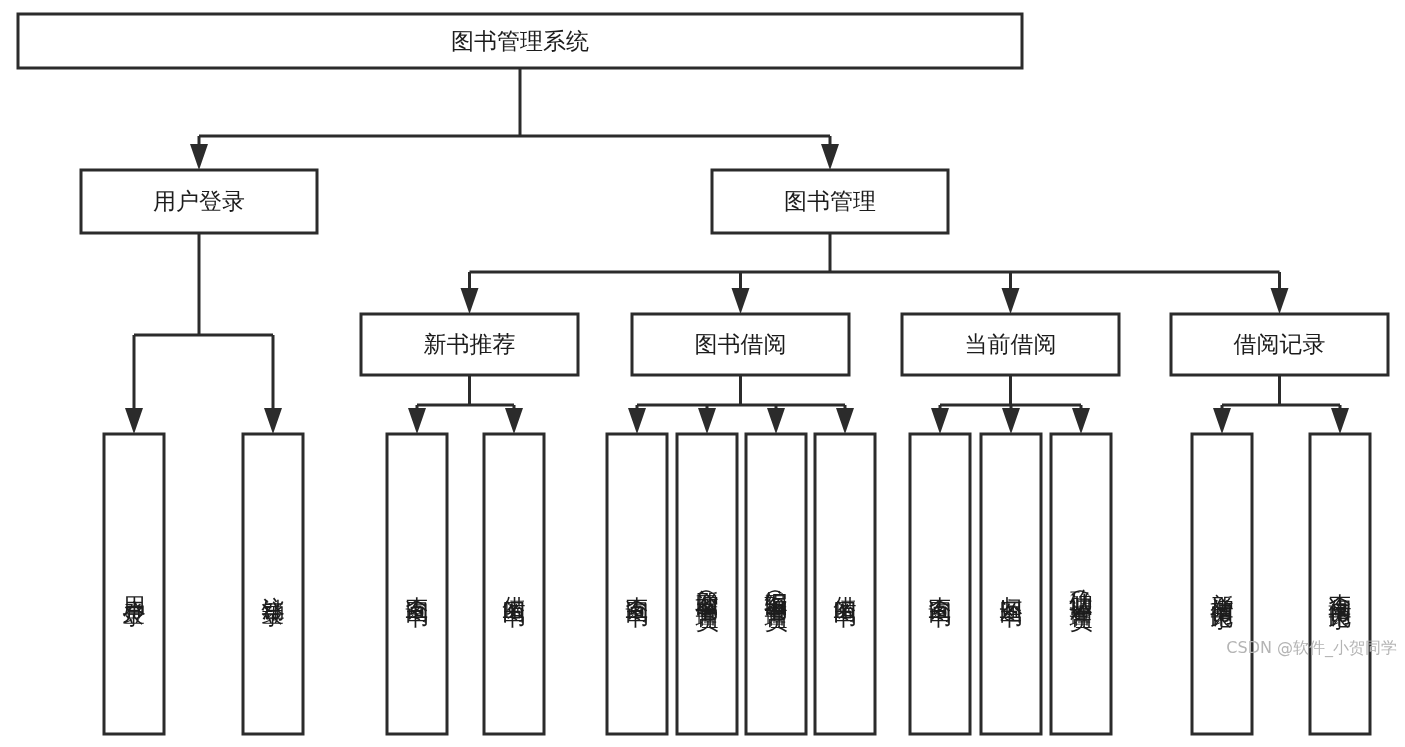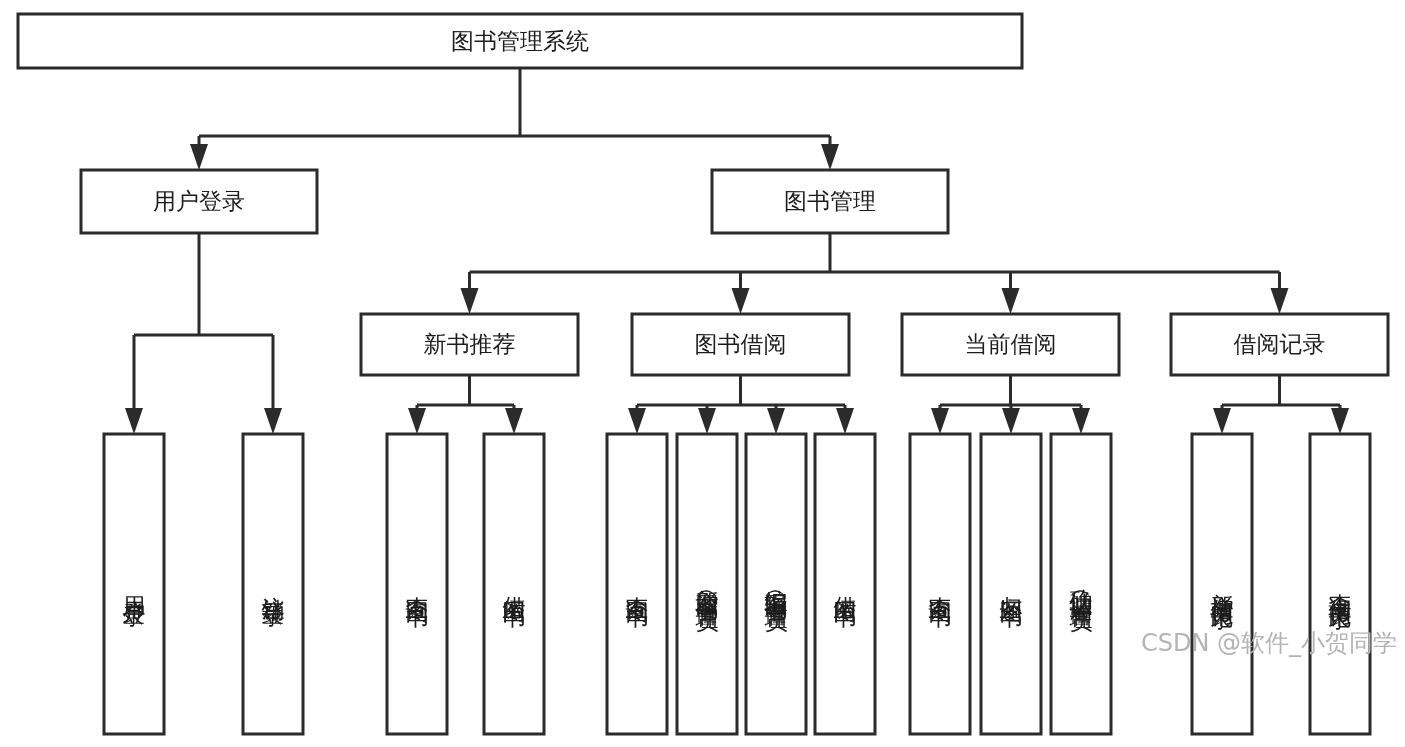--- a/index.html
+++ b/index.html
@@ -67,21 +67,21 @@
     position: absolute;
     display: flex;
     align-items: center;
     justify-content: center;
   }
   #watermark {
     position: absolute;
     right: 8px;
     bottom: 4px;
     font-family: "DejaVu Sans", "Liberation Sans", sans-serif;
-    font-size: 24px;
+    font-size: 16px;
     color: #b4b4b4;
     white-space: nowrap;
   }
 </style>
 </head>
 <body>
 
 <div id="diagram-root">
 
   <svg id="flow-svg" viewBox="0 0 1405 747">

